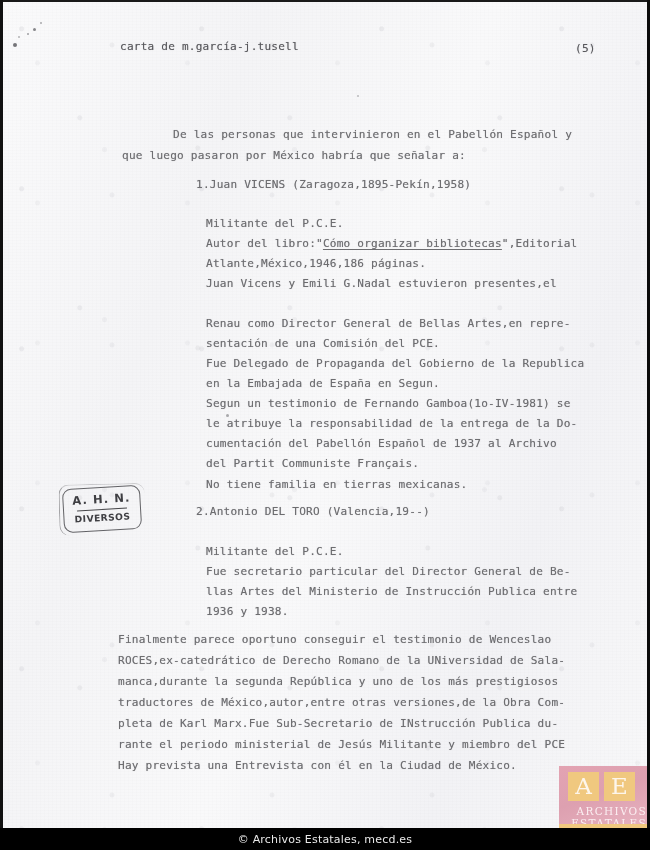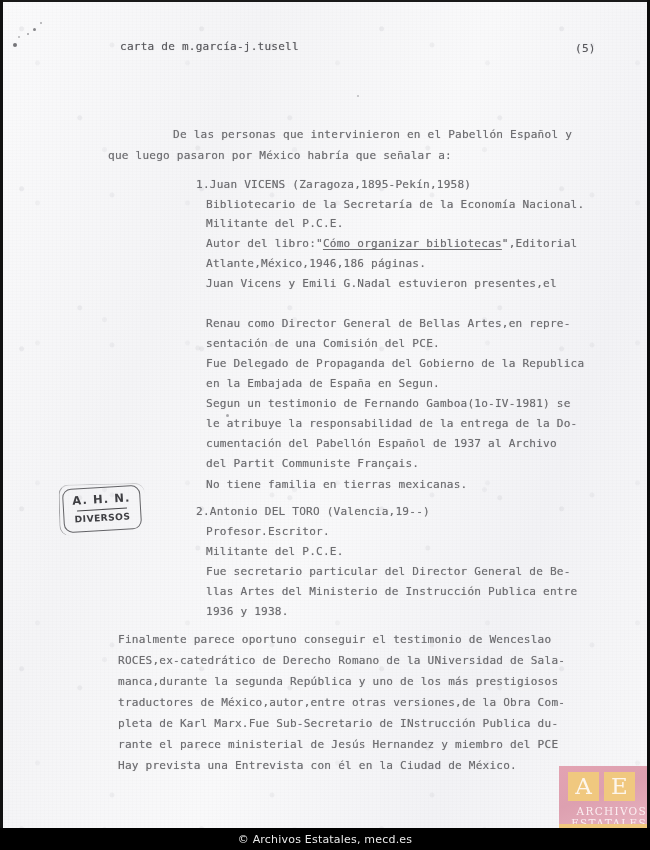--- a/index.html
+++ b/index.html
@@ -202,58 +202,56 @@
   <div class="speck" style="left:226px;top:414px;width:3px;height:3px;opacity:.45;"></div>
 
   <div class="doc">
 
     
     <div class="ln dark" style="left:120px;top:38px;">carta de m.garcía-j.tusell</div>
     <div class="ln dark" style="left:575px;top:40px;">(5)</div>
 
     
     <div class="ln" style="left:118px;top:126px;">        De las personas que intervinieron en el Pabellón Español y</div>
-    <div class="ln" style="left:108px;top:147px;">que luego pasaron por México habría que señalar a:</div>
+    <div class="ln" style="left:122px;top:147px;">que luego pasaron por México habría que señalar a:</div>
 
     
     <div class="ln" style="left:196px;top:176px;text-align:right;">1.Juan VICENS (Zaragoza,1895-Pekín,1958)</div>
 
-    <div class="ln" style="left:206px;top:196px;">Bibliotecario de la Secretaría de la Economía Nacional.</div>
     <div class="ln" style="left:206px;top:215px;">Militante del P.C.E.</div>
 
     
     <div class="ln" style="left:206px;top:235px;"><span>Autor del libro:"</span><span class="u">Cómo organizar bibliotecas</span><span>",Editorial</span></div>
 
     <div class="ln" style="left:206px;top:255px;">Atlante,México,1946,186 páginas.</div>
     <div class="ln" style="left:206px;top:275px;">Juan Vicens y Emili G.Nadal estuvieron presentes,el</div>
     <div class="ln" style="left:206px;top:315px;">Renau como Director General de Bellas Artes,en repre-</div>
     <div class="ln" style="left:206px;top:335px;">sentación de una Comisión del PCE.</div>
     <div class="ln" style="left:206px;top:355px;">Fue Delegado de Propaganda del Gobierno de la Republica</div>
     <div class="ln" style="left:206px;top:375px;">en la Embajada de España en Segun.</div>
     <div class="ln" style="left:206px;top:395px;">Segun un testimonio de Fernando Gamboa(1o-IV-1981) se</div>
     <div class="ln" style="left:206px;top:415px;">le atribuye la responsabilidad de la entrega de la Do-</div>
     <div class="ln" style="left:206px;top:435px;">cumentación del Pabellón Español de 1937 al Archivo</div>
     <div class="ln" style="left:206px;top:455px;">del Partit Communiste Français.</div>
     <div class="ln" style="left:206px;top:476px;">No tiene familia en tierras mexicanas.</div>
 
     
     <div class="ln" style="left:196px;top:503px;">2.Antonio DEL TORO (Valencia,19--)</div>
-    <div class="ln" style="left:206px;top:523px;">Profesor.Escritor.</div>
     <div class="ln" style="left:206px;top:543px;">Militante del P.C.E.</div>
     <div class="ln" style="left:206px;top:563px;">Fue secretario particular del Director General de Be-</div>
     <div class="ln" style="left:206px;top:583px;">llas Artes del Ministerio de Instrucción Publica entre</div>
     <div class="ln" style="left:206px;top:603px;">1936 y 1938.</div>
 
     
     <div class="ln" style="left:118px;top:631px;">Finalmente parece oportuno conseguir el testimonio de Wenceslao</div>
     <div class="ln" style="left:118px;top:652px;text-align:right;">ROCES,ex-catedrático de Derecho Romano de la UNiversidad de Sala-</div>
     <div class="ln" style="left:118px;top:673px;">manca,durante la segunda República y uno de los más prestigiosos</div>
     <div class="ln" style="left:118px;top:694px;">traductores de México,autor,entre otras versiones,de la Obra Com-</div>
     <div class="ln" style="left:118px;top:715px;">pleta de Karl Marx.Fue Sub-Secretario de INstrucción Publica du-</div>
-    <div class="ln" style="left:118px;top:736px;">rante el parece ministerial de Jesús Hernandez y miembro del PCE</div>
+    <div class="ln" style="left:118px;top:736px;">rante el periodo ministerial de Jesús Militante y miembro del PCE</div>
     <div class="ln" style="left:118px;top:757px;">Hay prevista una Entrevista con él en la Ciudad de México.</div>
 
   </div>
 
   <div id="stamp">
     <div class="frame"></div>
     <div class="line1">A. H. N.</div>
     <div class="rule"></div>
     <div class="line2">DIVERSOS</div>
   </div>

